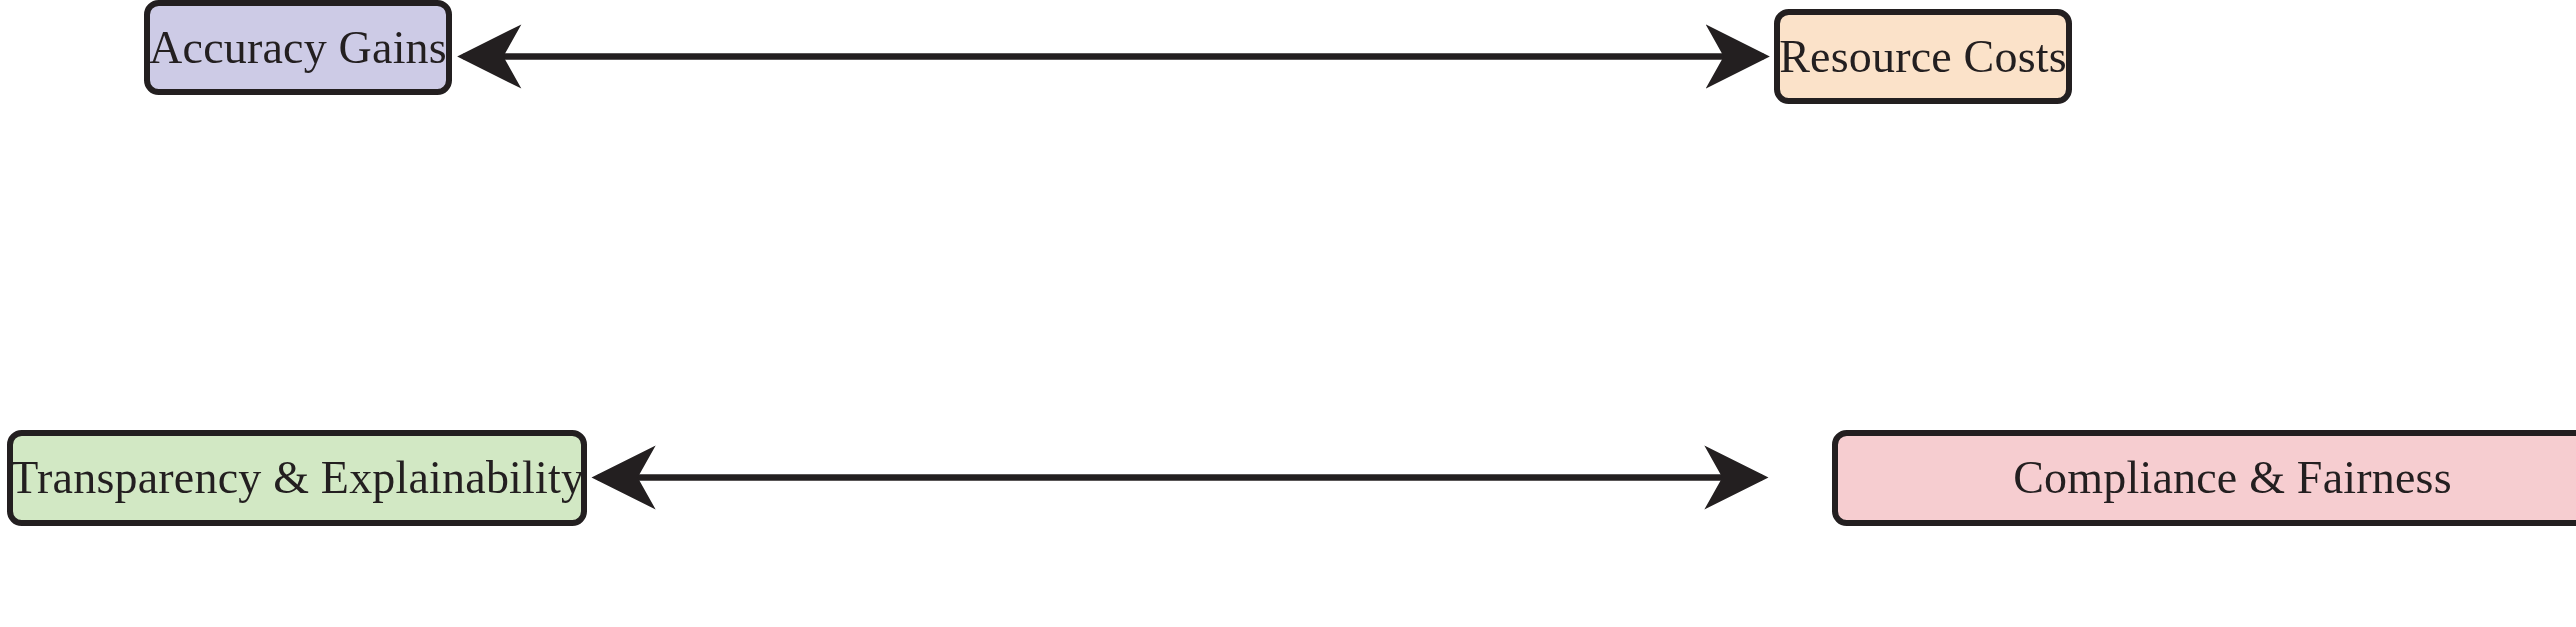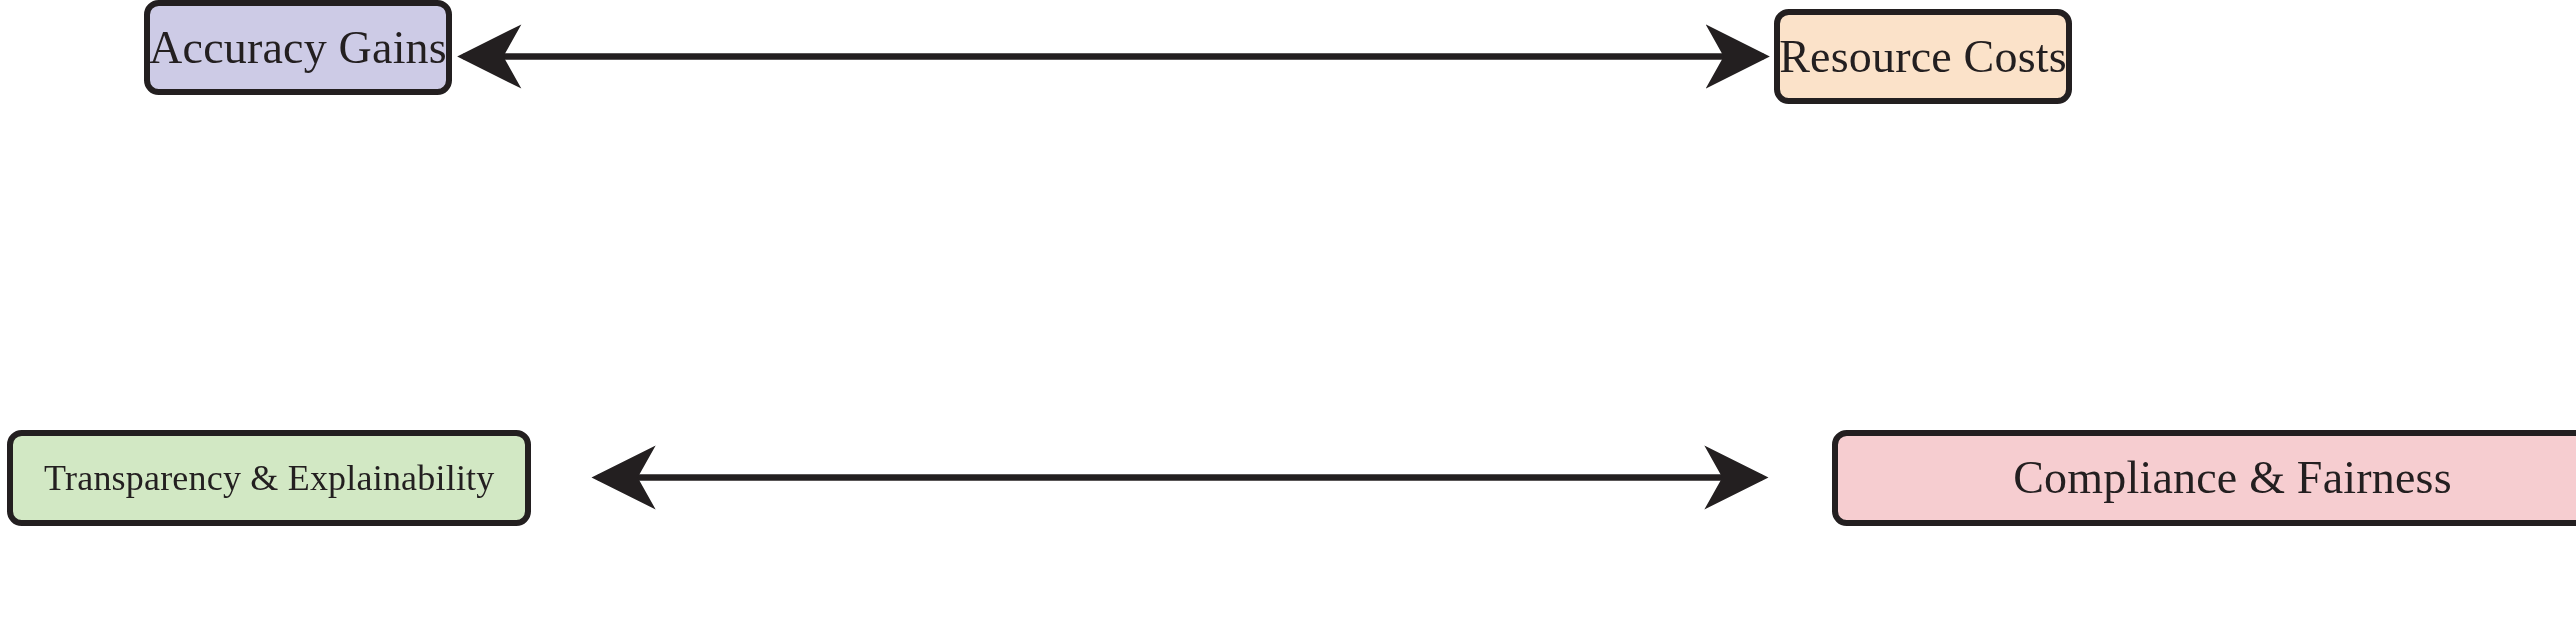--- a/index.html
+++ b/index.html
@@ -49,24 +49,24 @@
     height: 95px;
     background: #fbe2c9;
     font-size: 46px;
     align-items: center;
   }
 
   
   #node-transparency {
     left: 7.3px;
     top: 430px;
-    width: 524px;
+    width: 580px;
     height: 96px;
     background: #d2e8c4;
-    font-size: 36px;
+    font-size: 46px;
   }
   #node-compliance {
     left: 1832px;
     top: 430px;
     width: 801px;
     height: 96px;
     background: #f6cdd0;
     font-size: 46px;
   }
 

